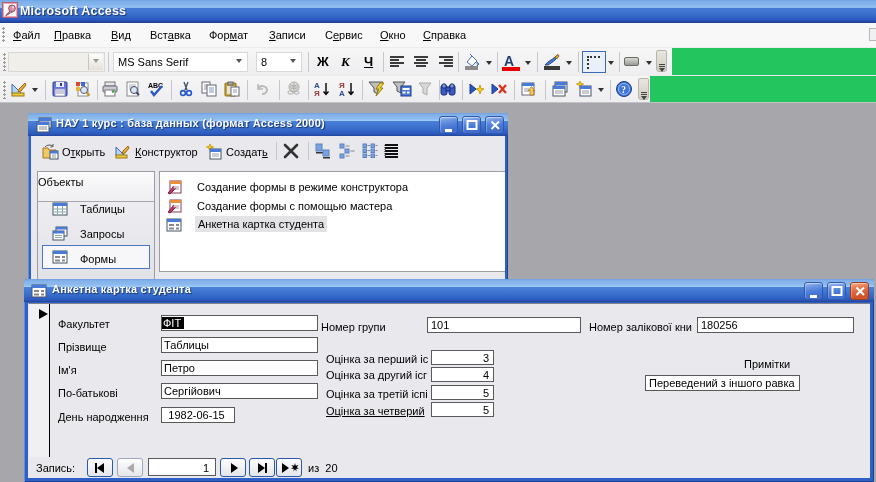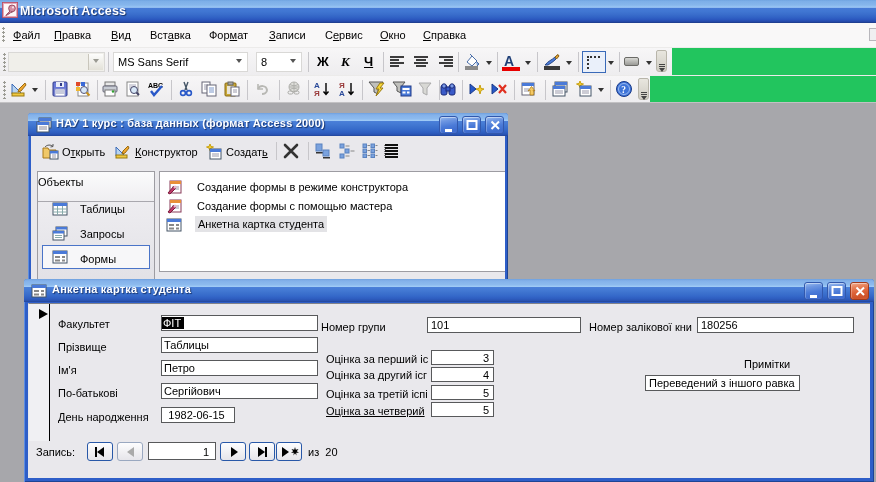--- a/index.html
+++ b/index.html
@@ -527,21 +527,21 @@
     <div class="tb" style="left:402px;top:46px;width:63px;height:15px;padding-right:4px;text-align:right;">3</div>
     <div class="tb" style="left:402px;top:63px;width:63px;height:15px;padding-right:4px;text-align:right;">4</div>
     <div class="tb" style="left:402px;top:81px;width:63px;height:15px;padding-right:4px;text-align:right;">5</div>
     <div class="tb" style="left:402px;top:98px;width:63px;height:15px;padding-right:4px;text-align:right;">5</div>
 
     <div class="abs" style="left:560px;top:17px;">Номер залікової кни</div>
     <div class="tb" style="left:668px;top:13px;width:157px;height:16px;padding-left:3px;">180256</div>
     <div class="abs" style="left:715px;top:54px;">Примітки</div>
     <div class="tb" style="left:616px;top:71px;width:155px;height:16px;padding-left:3px;">Переведений з іншого равка</div>
 
-    <div class="abs" style="left:0;right:0;bottom:16px;height:21px;background:#E9E8EC;padding-left:44px;">
+    <div class="abs" style="left:0;right:0;bottom:0;height:21px;background:#E9E8EC;padding-left:44px;">
       <div class="abs" style="left:7px;top:5px;">Запись:</div>
       <div class="abs navb" style="left:58px;">
           <svg width="26" height="18" viewBox="0 0 26 18">
             <path d="M16 4 L9 9 L16 14 Z" fill="#000"></path>
             <rect x="7" y="4" width="2" height="10" fill="#000"></rect>
           </svg>
         </div>
       <div class="abs navb dis" style="left:88px;">
           <svg width="26" height="18" viewBox="0 0 26 18">
             <path d="M16 4 L9 9 L16 14 Z" fill="#aaa"></path>

